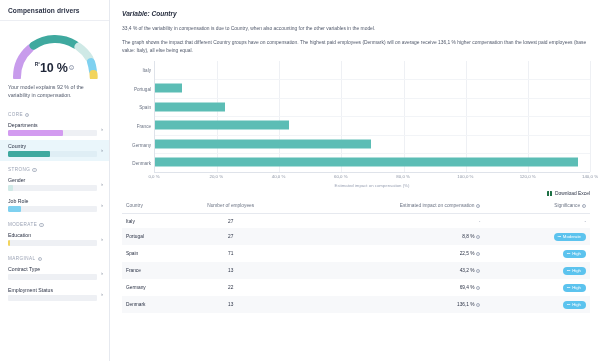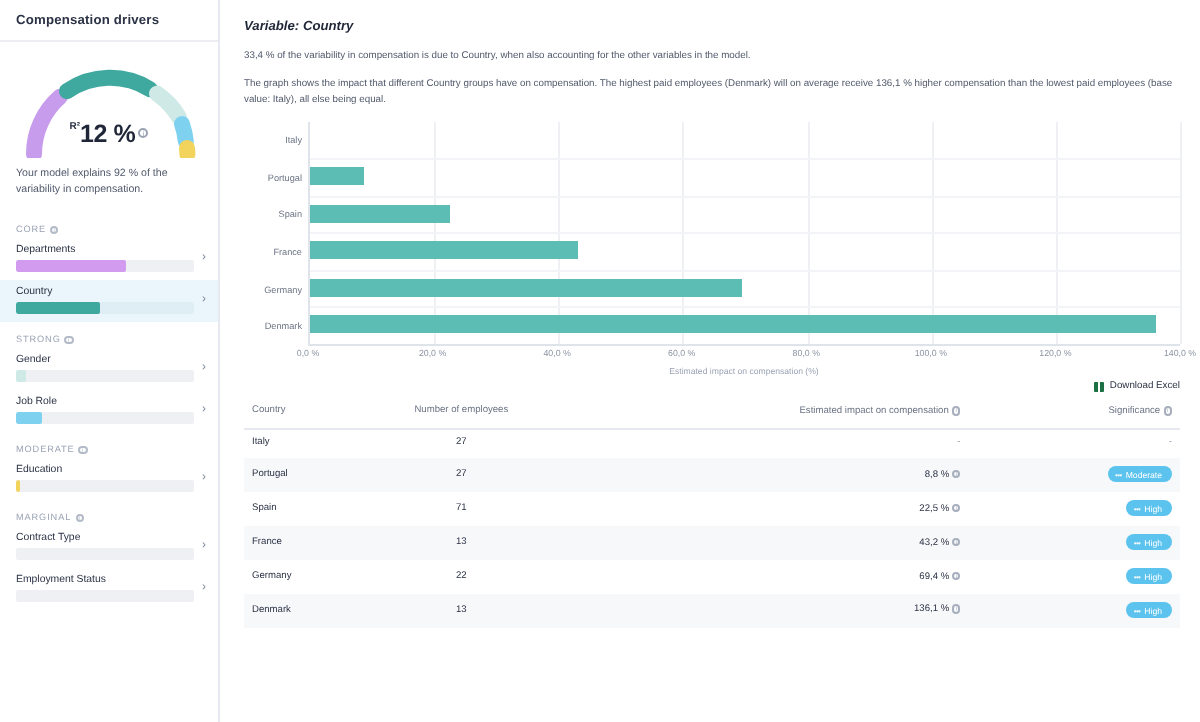--- a/index.html
+++ b/index.html
@@ -172,21 +172,21 @@
     <div class="gauge-wrap">
       <div class="gauge">
         <svg width="92" height="52" viewBox="0 0 92 52">
           <path d="M8 50 A38 38 0 0 1 21 21.4" stroke="#c89cec" stroke-width="8" fill="none" stroke-linecap="round"></path>
           <path d="M24.5 18.6 A38 38 0 0 1 66 17.6" stroke="#3fa99f" stroke-width="8" fill="none" stroke-linecap="round"></path>
           <path d="M69.5 19.8 A38 38 0 0 1 80.4 31.4" stroke="#cfe9e6" stroke-width="8" fill="none" stroke-linecap="round"></path>
           <path d="M82 35 A38 38 0 0 1 83.9 43.6" stroke="#7fd1f0" stroke-width="8" fill="none" stroke-linecap="round"></path>
           <path d="M84.5 47 A38 38 0 0 1 84.7 50" stroke="#f2d45c" stroke-width="8" fill="none" stroke-linecap="round"></path>
         </svg>
         <div class="gauge-label">
-          <span class="g-r2">R²</span><span class="g-val">12 %</span><span class="g-info">i</span>
+          <span class="g-r2">R²</span><span class="g-val">10 %</span><span class="g-info">i</span>
         </div>
       </div>
     </div>
 
     <div class="sb-expl">Your model explains 92 % of the variability in compensation.</div>
 
     <div class="sb-scroll">
 
       <div class="sb-cat">
         <span>CORE</span>

